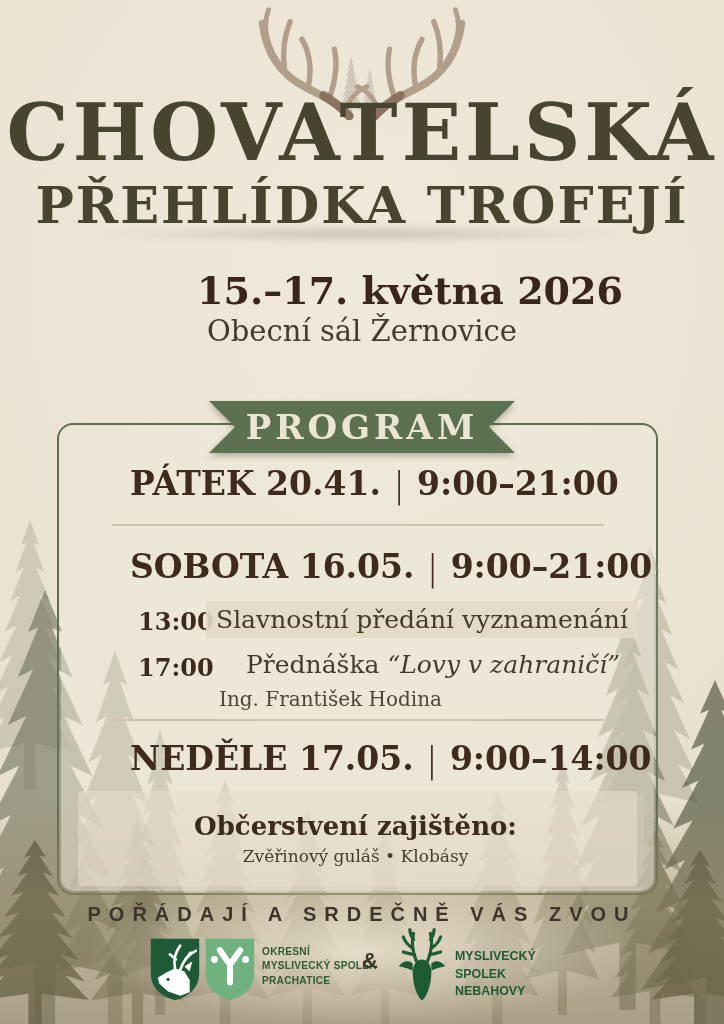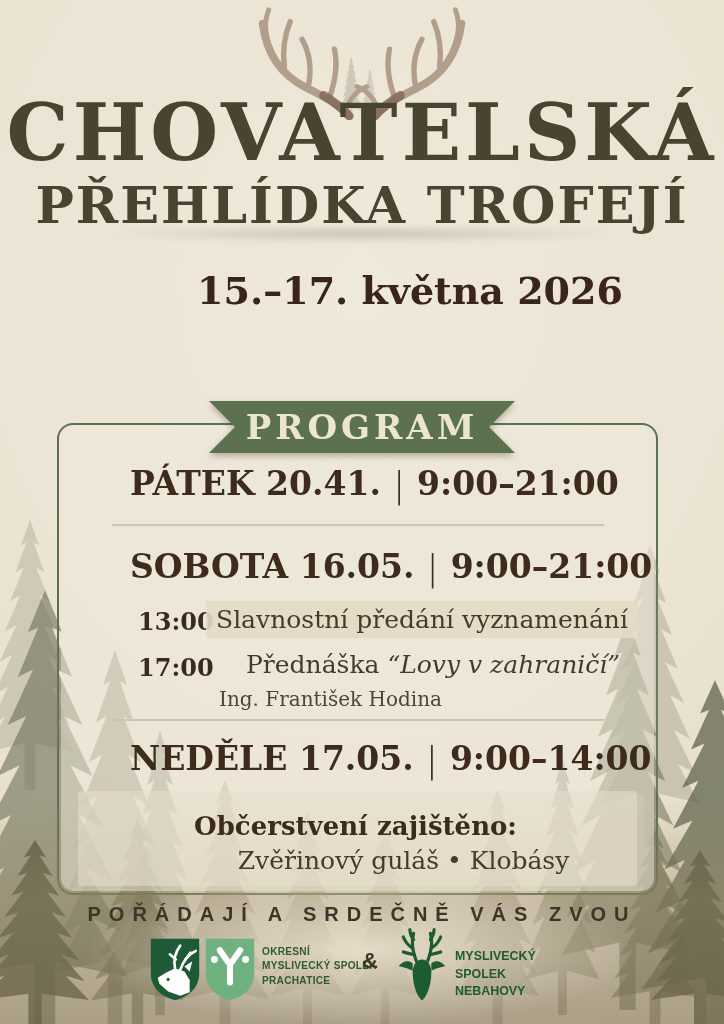--- a/index.html
+++ b/index.html
@@ -54,21 +54,21 @@
   .ev1-title{left:206px;top:601px;background:rgba(227,218,197,.9);padding:4px 10px;}
   .ev2-title{left:210px;top:650px;margin-left:36px;}
   .ev-quote{font-style:italic;}
   .ev-speaker{left:219px;top:687px;font-size:20px;color:#4f4435;}
 
   .refresh-band{left:78px;top:791px;width:559px;height:95px;border-radius:4px;
     background:rgba(231,223,203,.55);}
   .refresh-heading{left:57px;top:811px;width:597px;text-align:center;
     font-size:26px;font-weight:bold;color:#3a2b1d;}
   .refresh-items{left:57px;top:846px;width:597px;text-align:center;
-    font-size:25px;color:#473a2b;margin-left:48px;}
+    font-size:17px;color:#473a2b;}
 
   
   .bottom-wash{left:0;top:800px;width:724px;height:224px;
     background:linear-gradient(to bottom, rgba(160,145,112,0) 0%,
       rgba(152,137,104,.42) 45%, rgba(122,109,81,.55) 100%);}
   .logo-haze{left:90px;top:876px;width:544px;height:148px;
     background:radial-gradient(ellipse at center, rgba(236,227,207,.88) 0%, rgba(236,227,207,0) 72%);}
   .invite{left:0;top:903px;width:724px;text-align:center;
     font-family:"Liberation Sans",sans-serif;font-size:20px;font-weight:600;
     letter-spacing:8px;color:#3e342a;}
@@ -140,20 +140,21 @@
       <path d="M108 112 C112 98 120 90 130 86" stroke-width="5"></path>
       <path d="M112 116 C104 107 96 101 86 95" stroke="#7e6352" stroke-width="9" opacity="0.75"></path>
     </g>
     <use href="#antlerL" transform="translate(250,0) scale(-1,1)"></use>
   </svg>
 
   <div class="abs z-content title1">CHOVATELSKÁ</div>
   <div class="abs z-content title2">PŘEHLÍDKA TROFEJÍ</div>
   <div class="abs z-content title-shadow"></div>
   <div class="abs z-content date-range">15.–17. května 2026</div>
+  <div class="abs z-content venue">Obecní sál Žernovice</div>
 
   <div class="abs z-content ribbon-wrap">
     <div class="ribbon">PROGRAM</div>
   </div>
 
   <div class="abs z-content day-line day1">
     <span>PÁTEK 20.41.</span><span class="pipe">|</span><span>9:00–21:00</span>
   </div>
   <div class="abs z-content divider div1"></div>
   <div class="abs z-content day-line day2">

